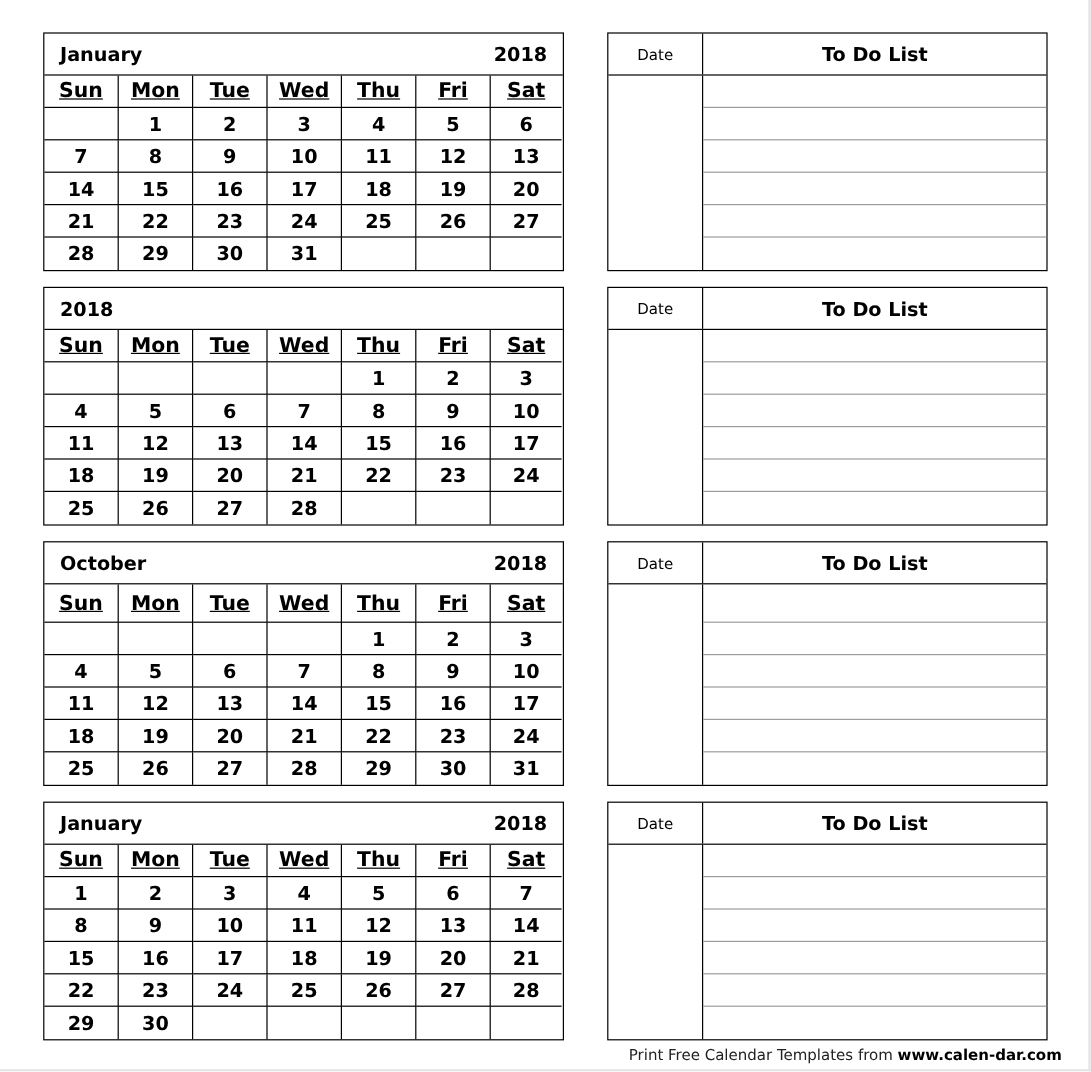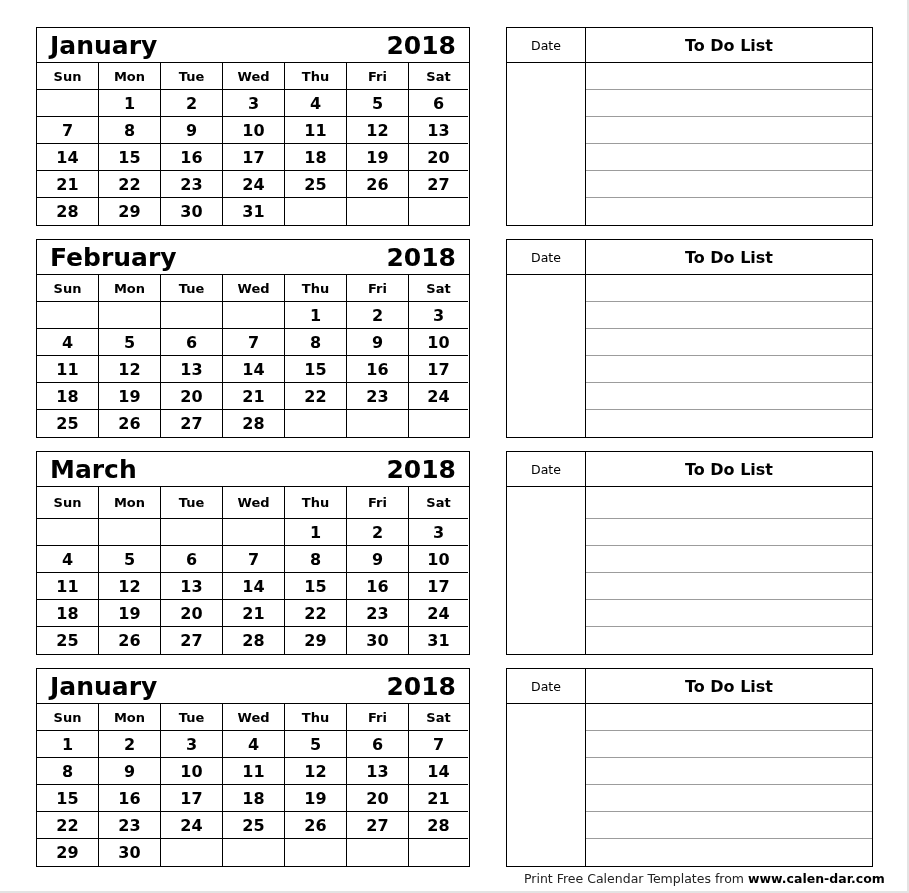--- a/index.html
+++ b/index.html
@@ -11,28 +11,29 @@
     position:absolute; left:0; top:0; width:907px; height:891px;
     border-right:2px solid #e3e3e3; border-bottom:2px solid #e3e3e3;
   }
   .cal {
     position:absolute; left:36px; width:434px; border:1.5px solid #000; box-sizing:border-box;
     background:#fff;
   }
   .cal-head {
     height:35px; display:flex; align-items:flex-end; justify-content:space-between;
     padding:0 13px 0 13px; box-sizing:border-box; border-bottom:1.5px solid #000;
-    font-weight:bold; font-size:25px; line-height:30px;
+    font-weight:bold; font-size:16px; line-height:30px;
   }
   .cal-head span { display:block; padding-bottom:1px; }
   .grid { display:grid; grid-template-columns:62px 62px 62px 62px 62px 62px 59px; }
   .dn {
     height:27px; display:flex; align-items:center; justify-content:center;
-    font-weight:bold; font-size:13px; border-right:1px solid #000; border-bottom:1px solid #000;
+    font-weight:bold; font-size:17px; border-right:1px solid #000; border-bottom:1px solid #000;
     box-sizing:border-box;
+    text-decoration:underline;
   }
   .tall .dn { height:32px; }
   .dc {
     height:27px; display:flex; align-items:center; justify-content:center;
     font-weight:bold; font-size:16px; border-right:1px solid #000; border-bottom:1px solid #000;
     box-sizing:border-box;
   }
   .grid > div:nth-child(7n) { border-right:none; }
   .grid > div.last-row { border-bottom:none; }
 
@@ -133,21 +134,20 @@
           <div class="todo-row"></div>
           <div class="todo-row"></div>
           <div class="todo-row"></div>
           <div class="todo-row"></div>
           <div class="todo-row"></div>
         </div>
       </div>
     </div>
     <div class="cal" style="top: 239px;">
       <div class="cal-head">
-        <span>February</span>
         <span>2018</span>
       </div>
       <div class="grid">
         <div class="dn">Sun</div>
         <div class="dn">Mon</div>
         <div class="dn">Tue</div>
         <div class="dn">Wed</div>
         <div class="dn">Thu</div>
         <div class="dn">Fri</div>
         <div class="dn">Sat</div>
@@ -200,21 +200,21 @@
           <div class="todo-row"></div>
           <div class="todo-row"></div>
           <div class="todo-row"></div>
           <div class="todo-row"></div>
           <div class="todo-row"></div>
         </div>
       </div>
     </div>
     <div class="cal tall" style="top: 451px;">
       <div class="cal-head">
-        <span>March</span>
+        <span>October</span>
         <span>2018</span>
       </div>
       <div class="grid">
         <div class="dn">Sun</div>
         <div class="dn">Mon</div>
         <div class="dn">Tue</div>
         <div class="dn">Wed</div>
         <div class="dn">Thu</div>
         <div class="dn">Fri</div>
         <div class="dn">Sat</div>

